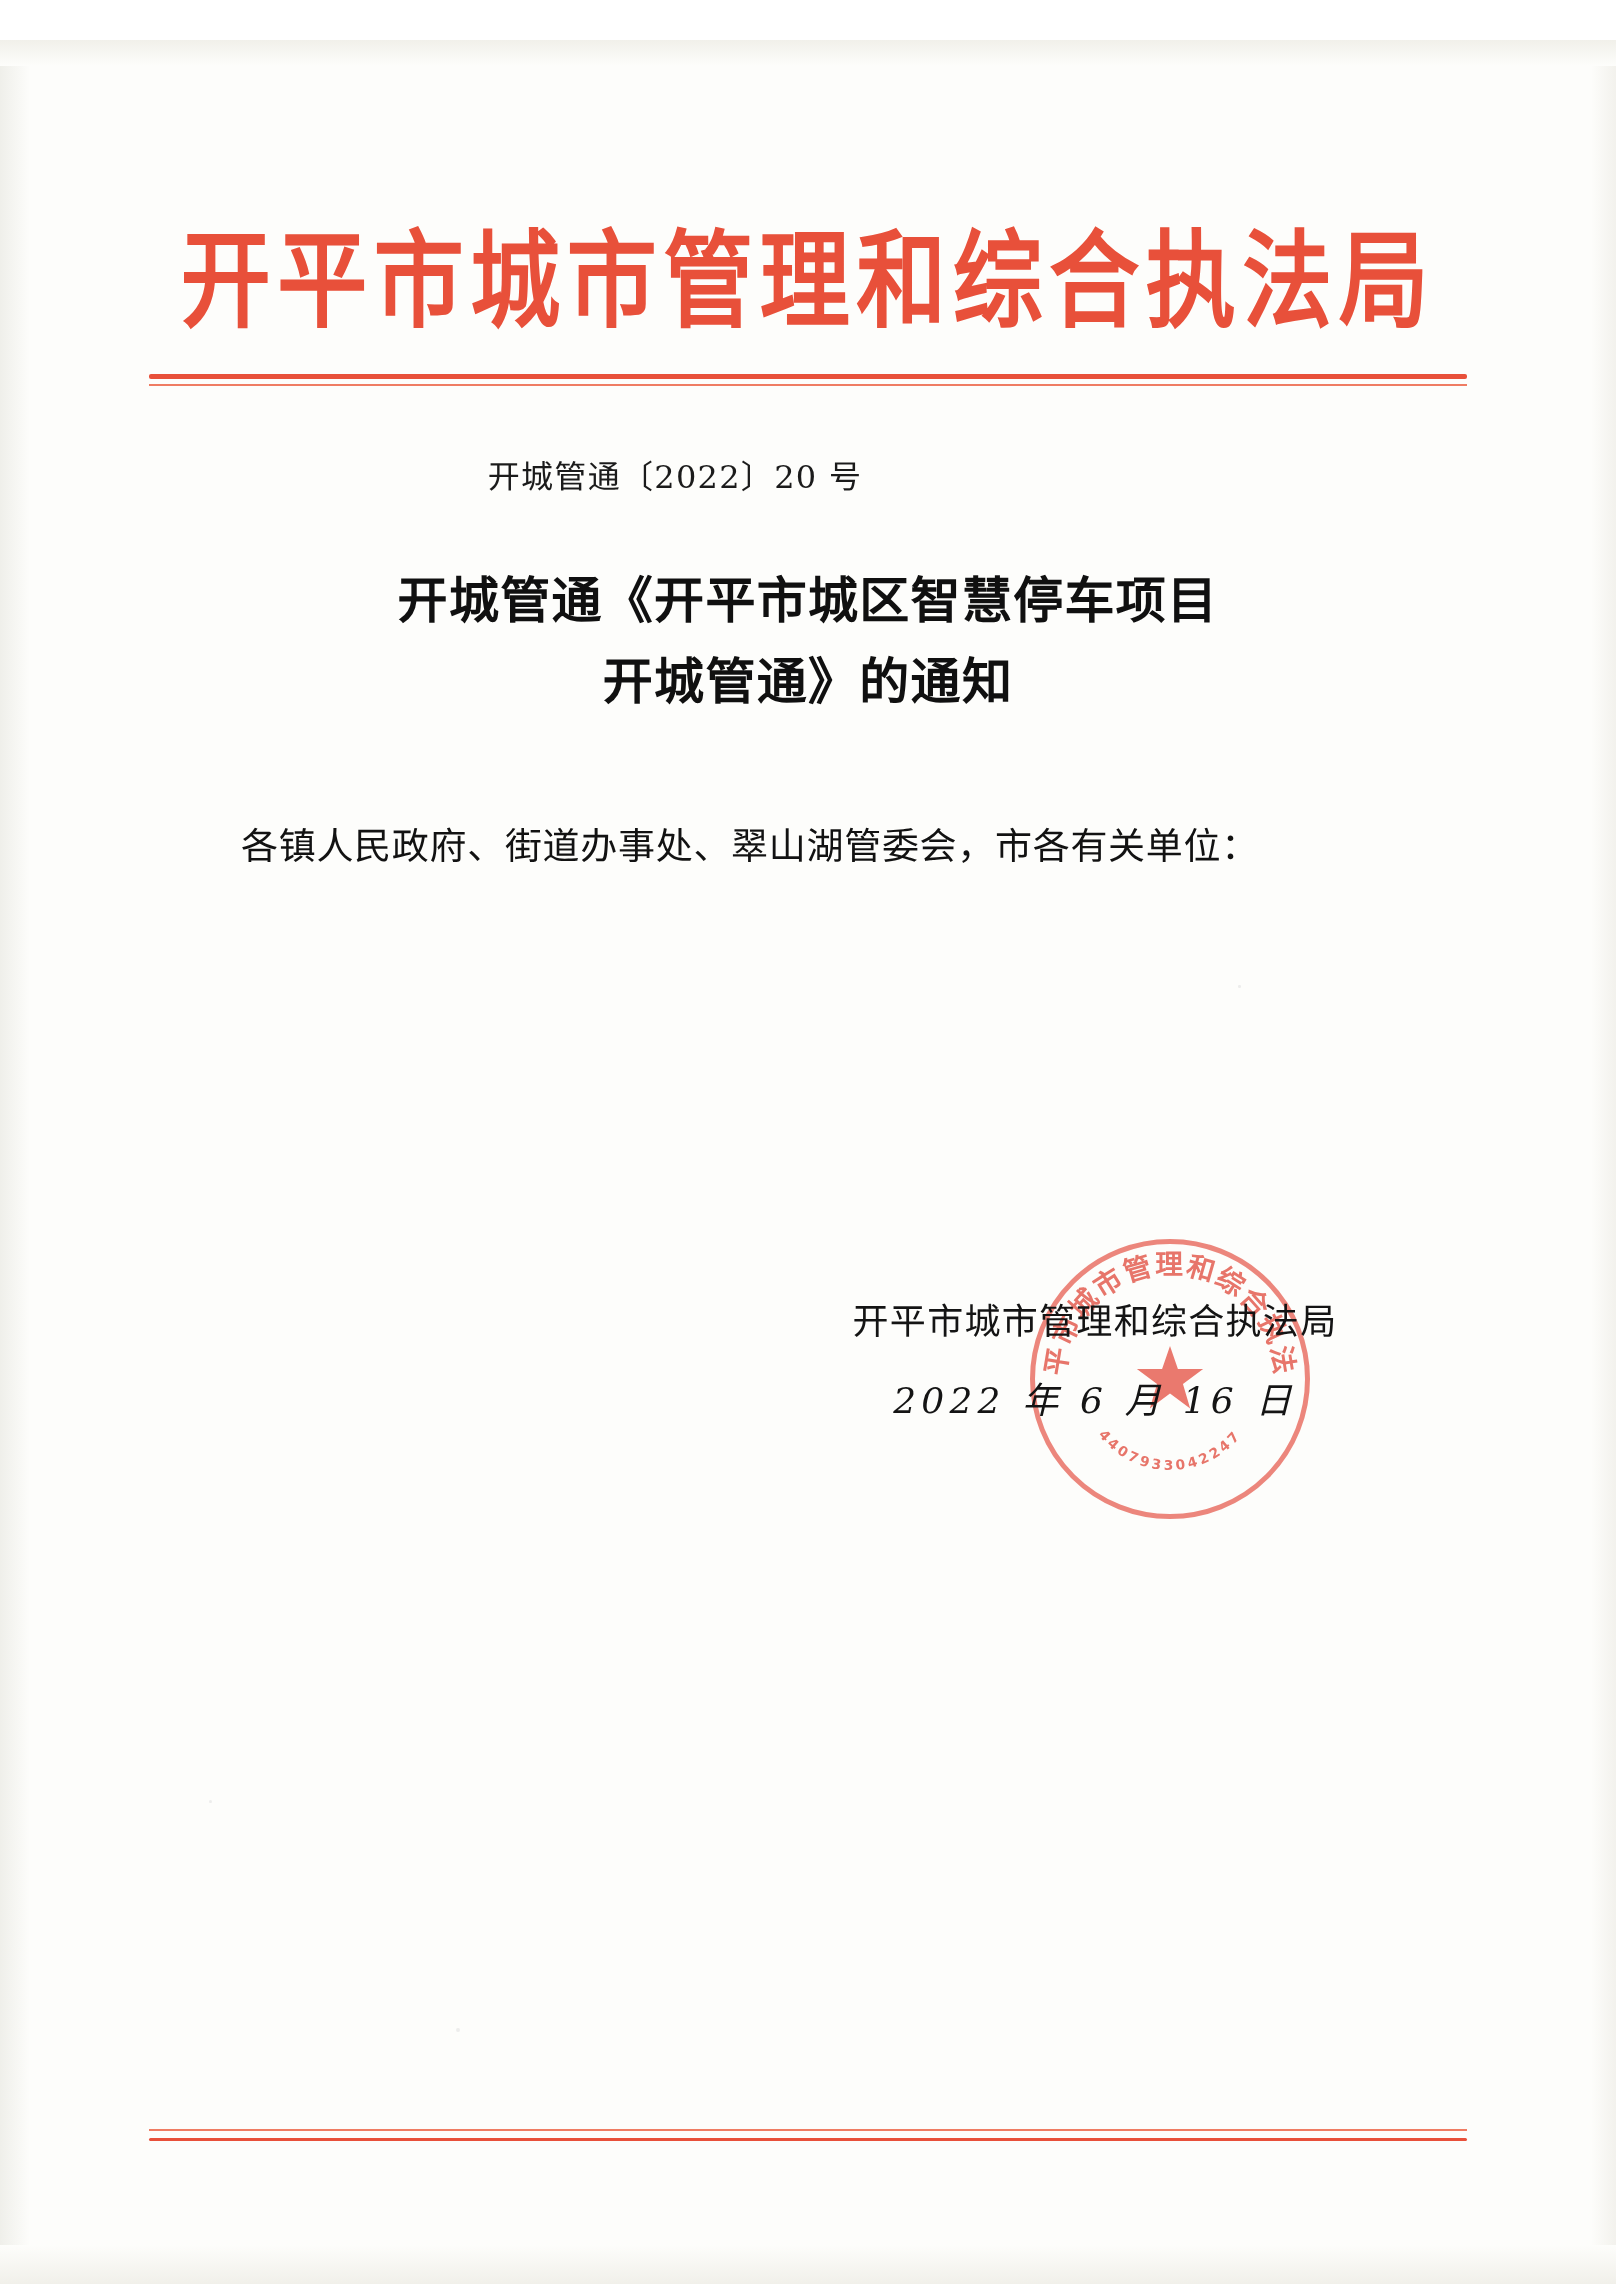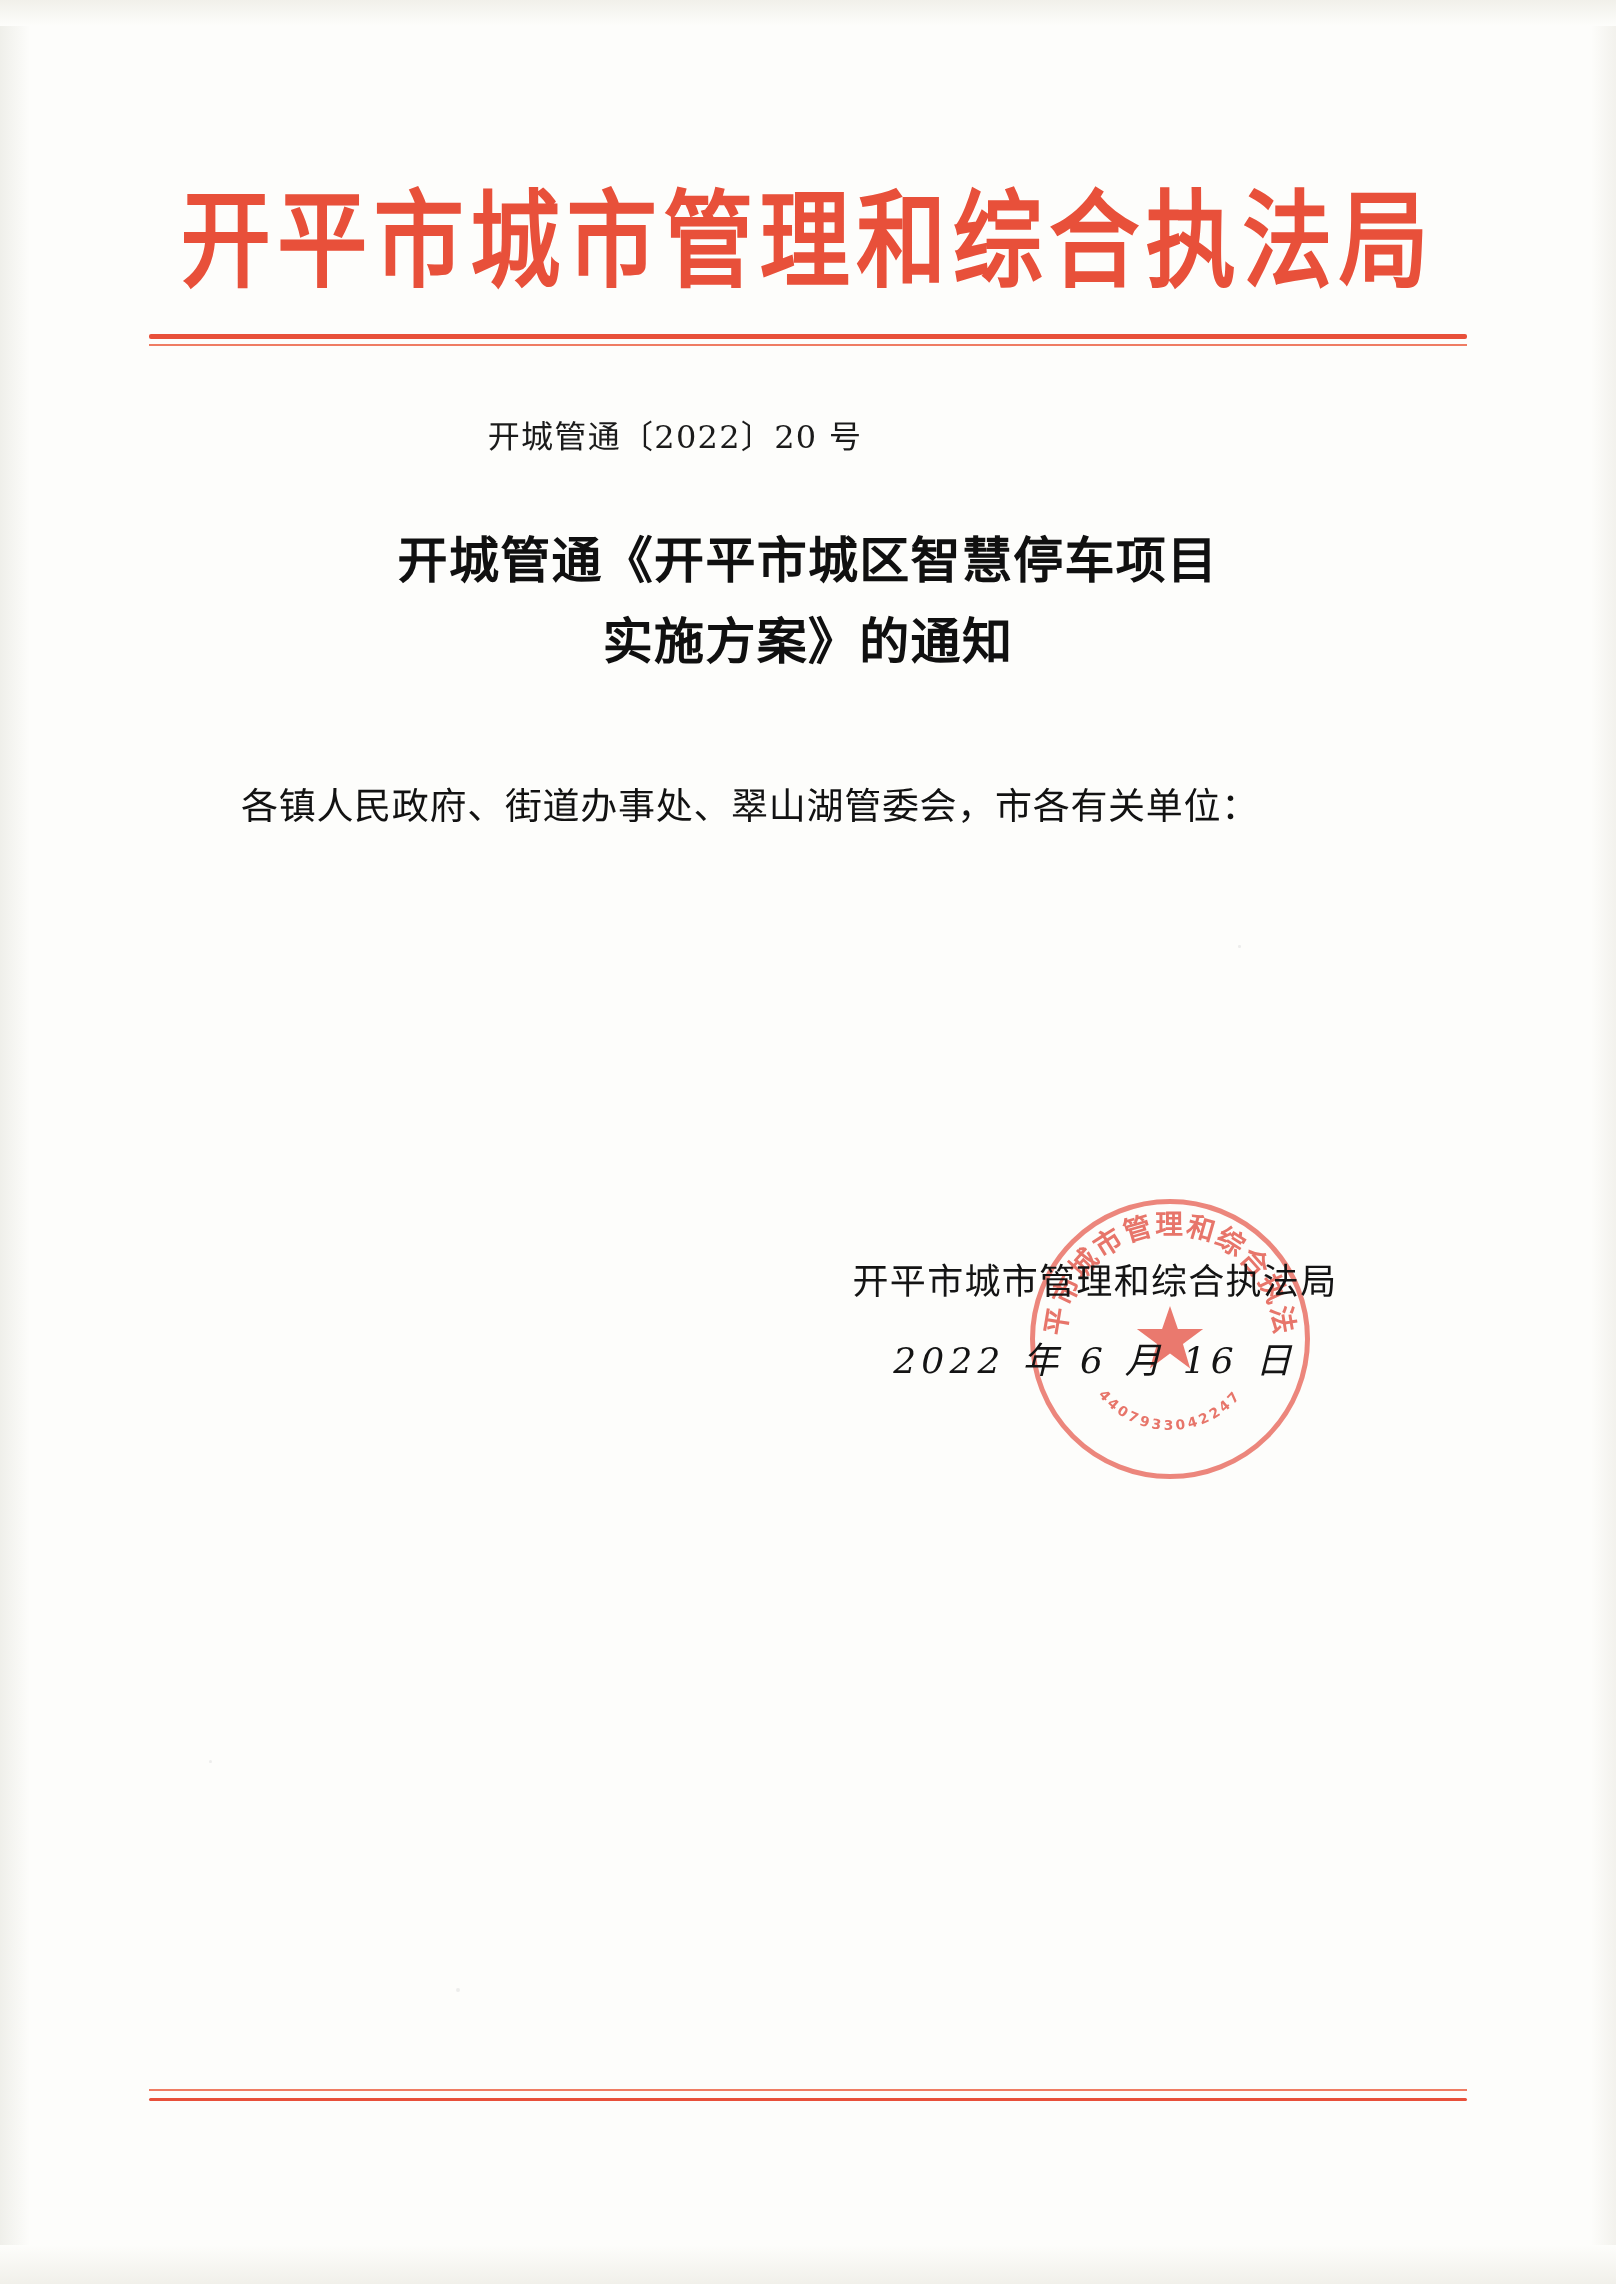--- a/index.html
+++ b/index.html
@@ -14,20 +14,21 @@
     position: relative;
     font-family: "Liberation Serif", "DejaVu Serif", serif;
     overflow: hidden;
   }
 
   
   .page {
     position: absolute;
     inset: 0;
     background: #fdfdfb;
+    margin-top: 40px;
   }
   .paper-edge-left {
     position: absolute;
     left: 0; top: 0; bottom: 0;
     width: 30px;
     background: linear-gradient(to right, #efefea, #fdfdfb);
   }
   .paper-edge-right {
     position: absolute;
     right: 0; top: 0; bottom: 0;
@@ -235,21 +236,21 @@
 
   <div class="rule-group">
     <div class="rule-thick"></div>
     <div class="rule-thin"></div>
   </div>
 
   <div class="doc-number">开城管通〔2022〕20 号</div>
 
   <div class="doc-title">
     <div>开城管通《开平市城区智慧停车项目</div>
-    <div>实施方案》的通知</div>
+    <div>开城管通》的通知</div>
   </div>
 
   <div class="body-block">
     <p>各镇人民政府、街道办事处、翠山湖管委会，市各有关单位：</p>
   </div>
 
   <div class="seal">
     <div class="seal-inner"></div>
     <svg class="seal-arc-text" viewBox="0 0 430 430">
       <defs>

